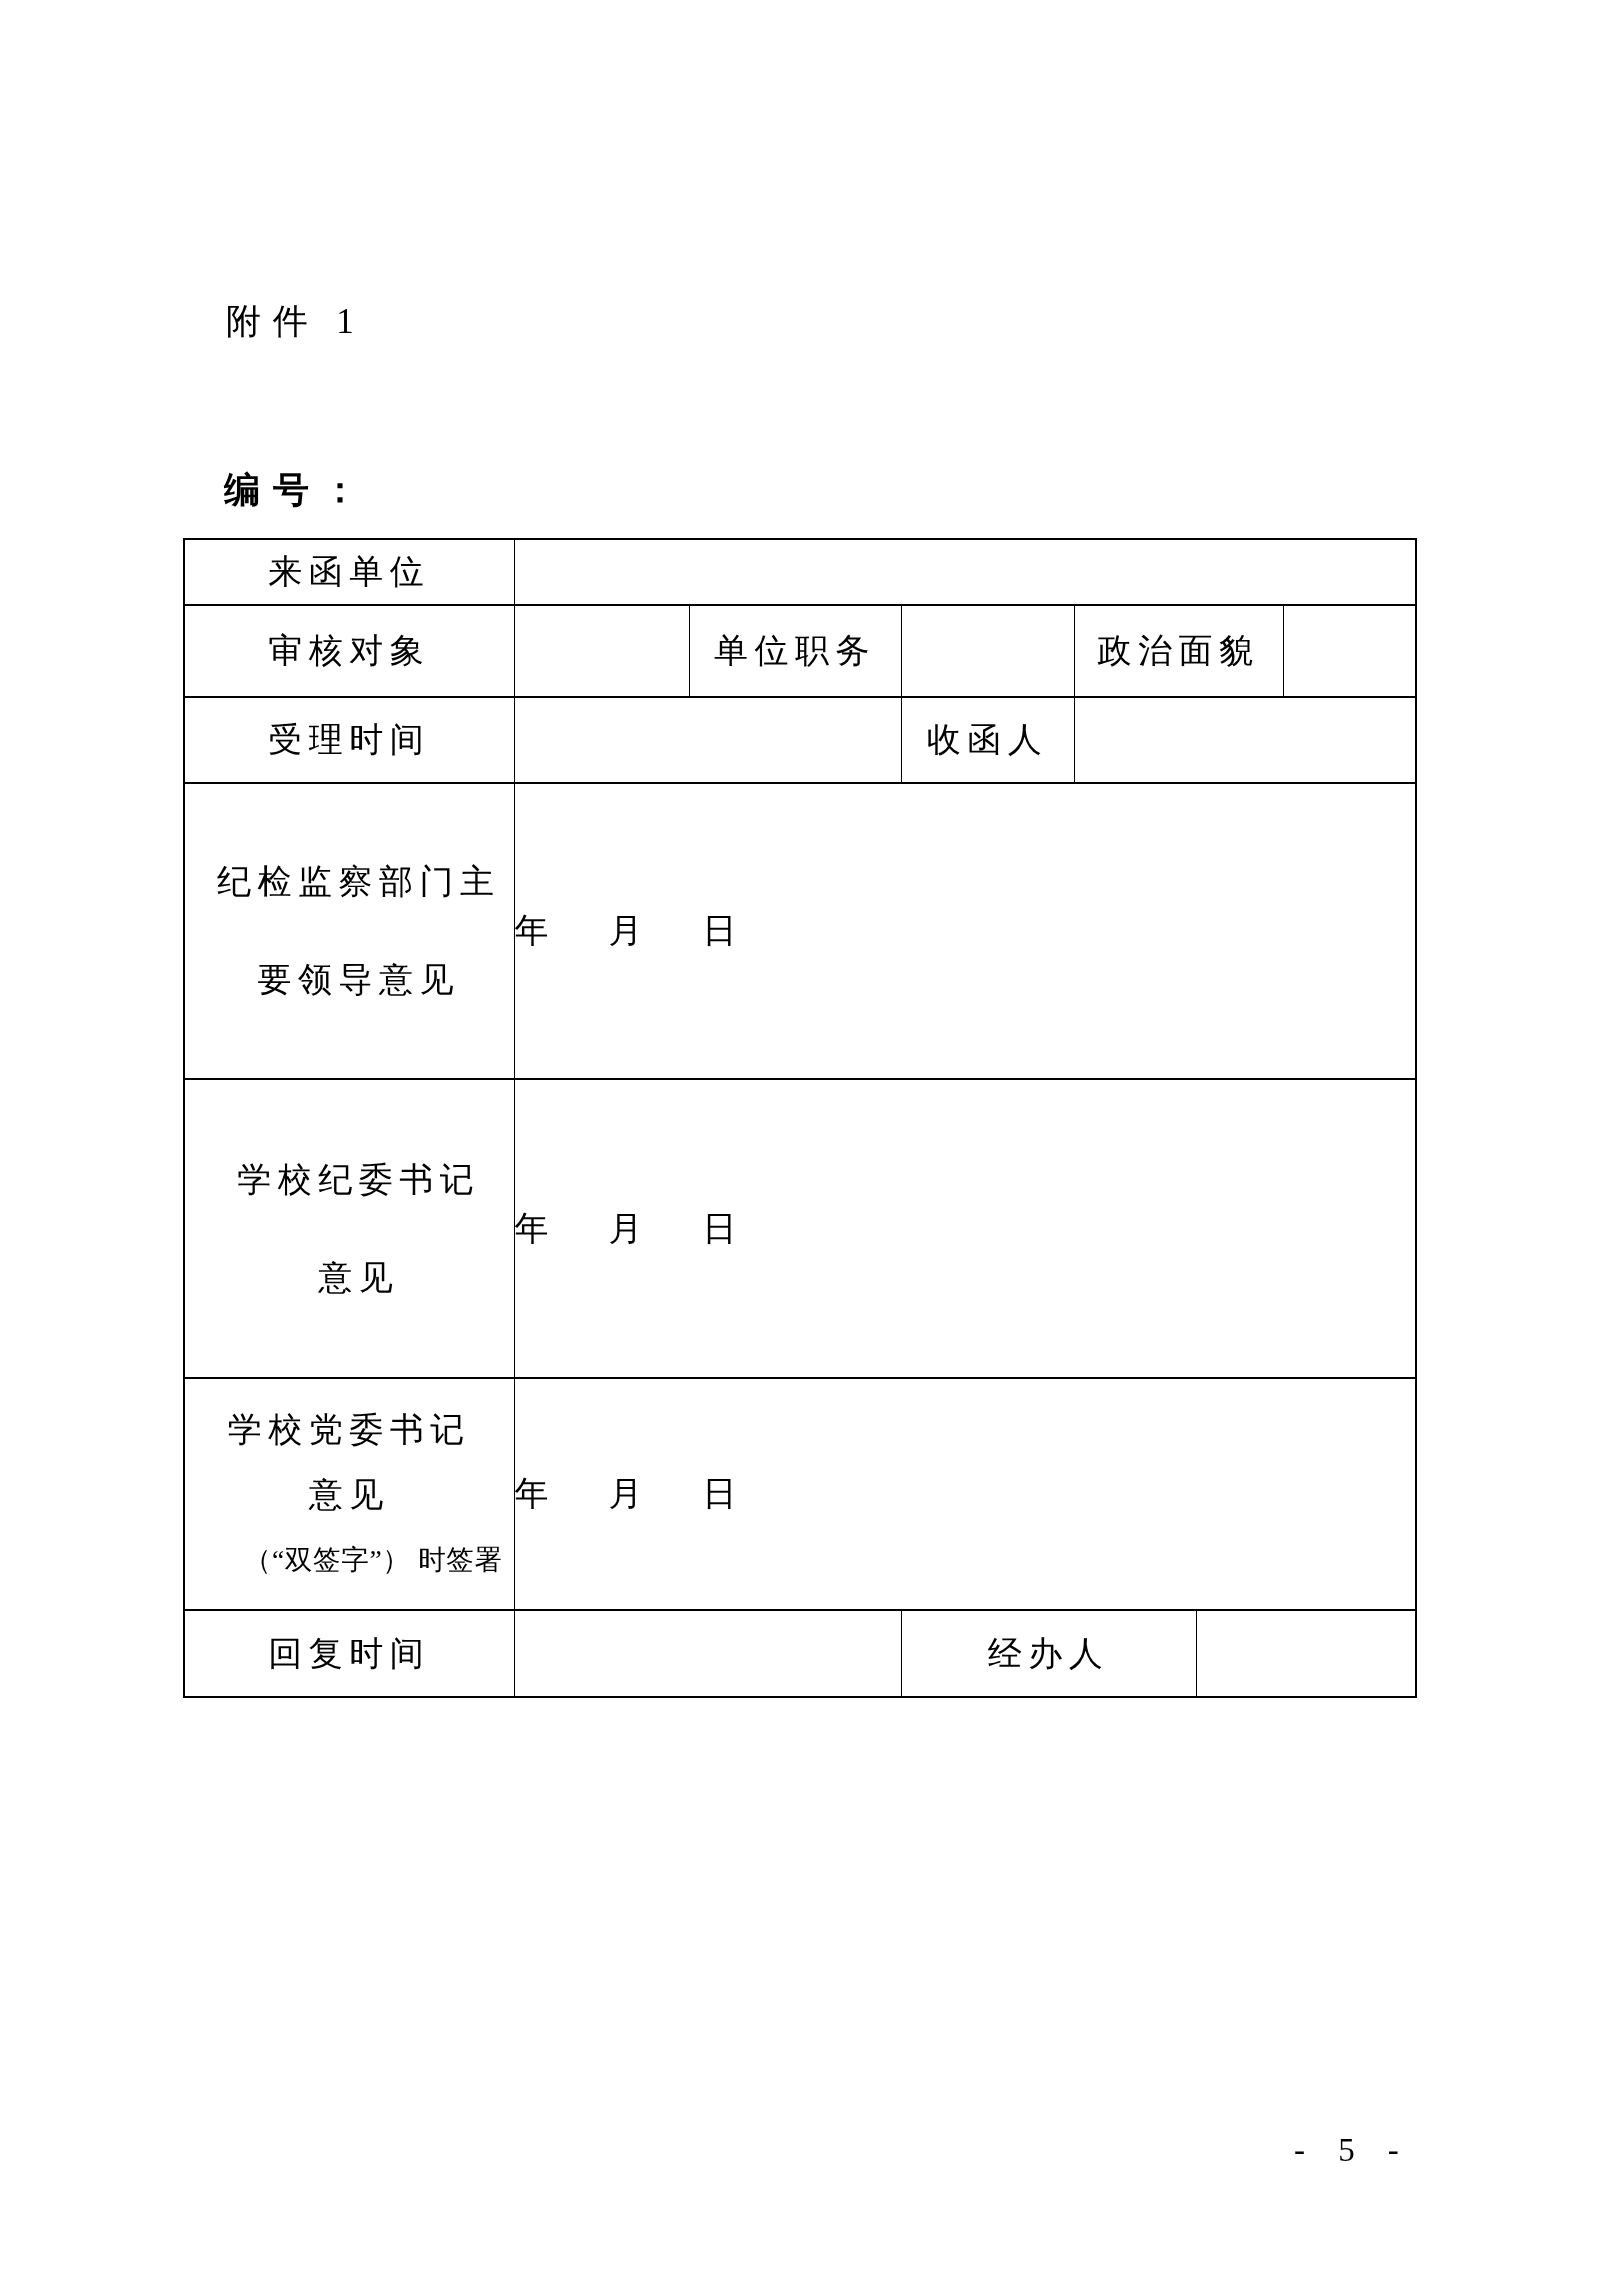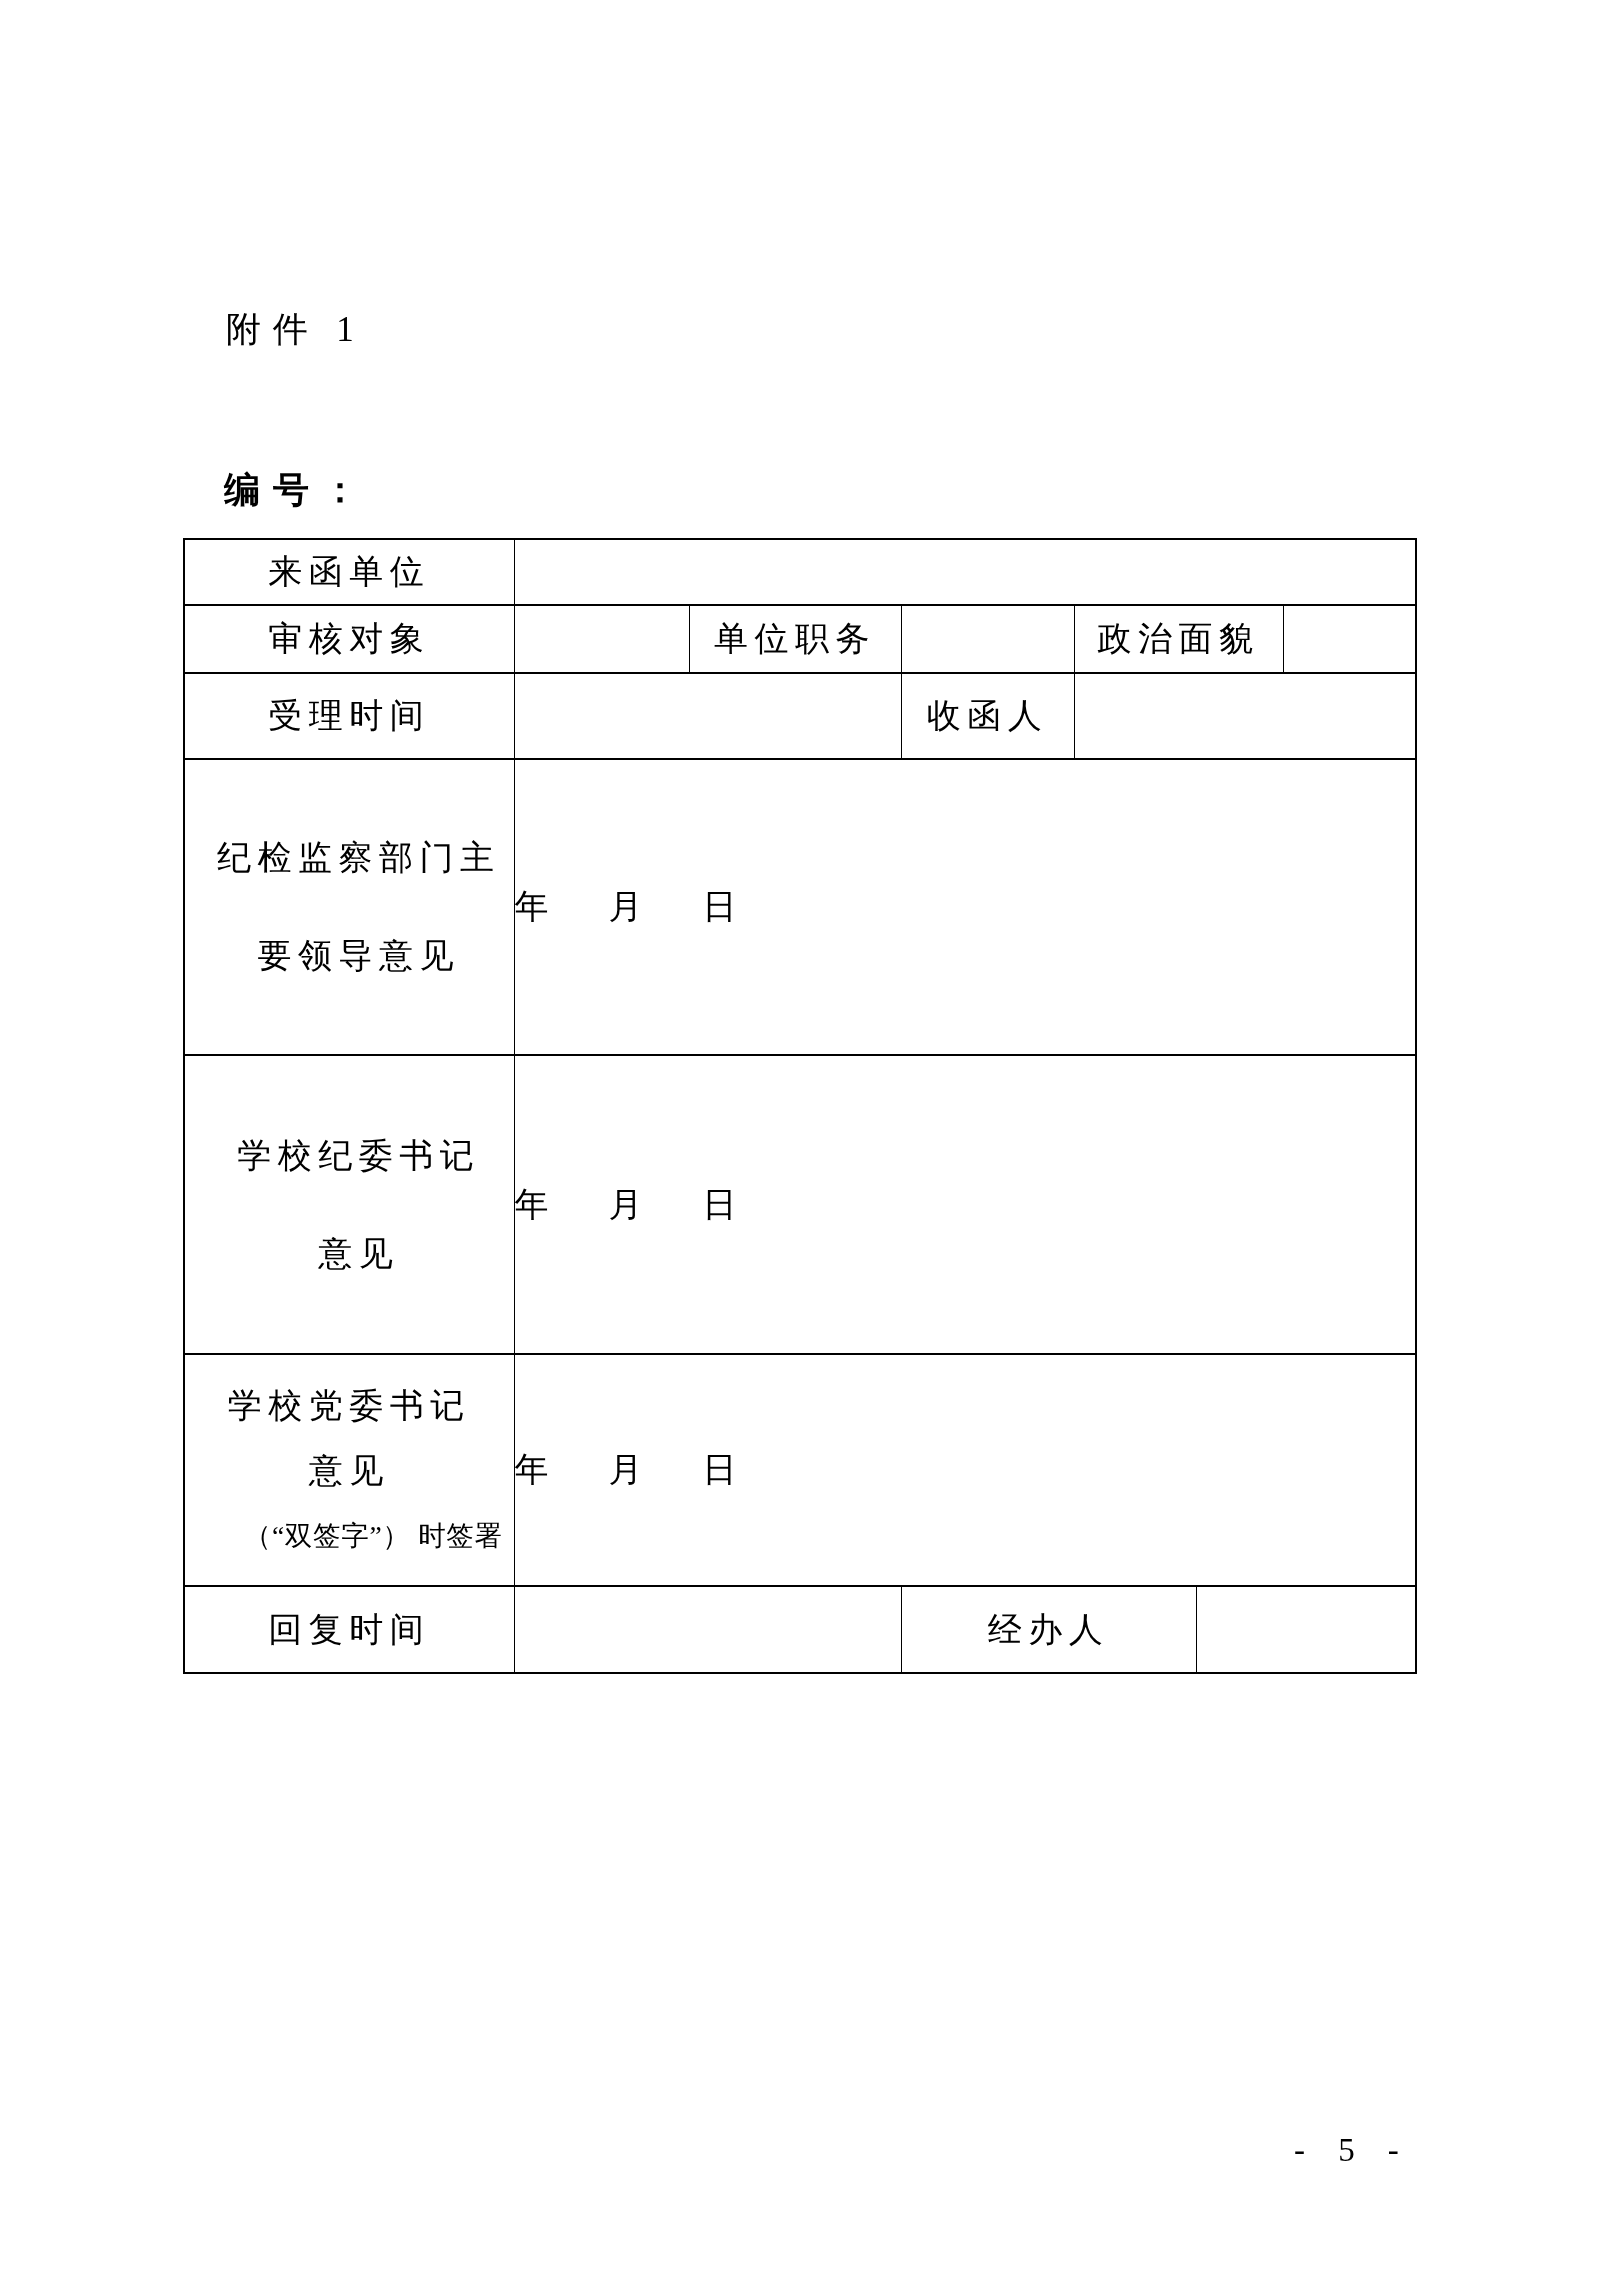--- a/index.html
+++ b/index.html
@@ -5,21 +5,21 @@
   html,body{margin:0;padding:0;background:#e8e8e8;}
   .page{
     position:relative;
     width:1623px;height:2295px;
     background:#ffffff;
     font-family:"Liberation Serif","DejaVu Serif",serif;
     color:#000;
     overflow:hidden;
   }
   .attachment{
-    position:absolute;left:226px;top:306px;
+    position:absolute;left:226px;top:298px;
     font-size:35px;letter-spacing:11.8px;word-spacing:-3.9px;
     white-space:nowrap;
   }
   .doc-title{
     position:absolute;left:0;top:378px;width:1544px;
     text-align:center;
     font-size:48px;font-weight:bold;letter-spacing:2px;
     white-space:nowrap;
   }
   .serial{
@@ -91,21 +91,21 @@
         <col style="width:87px">
       <col style="width:133px">
     </colgroup>
 
     <tbody>
         <tr style="height:66px">
       <td class="lbl">来函单位</td>
       <td class="blank" colspan="6"></td>
     </tr>
 
-    <tr style="height:68px">
+    <tr style="height:92px">
       <td class="lbl">审核对象</td>
       <td class="blank"></td>
       <td class="lbl">单位职务</td>
       <td class="blank"></td>
       <td class="lbl" colspan="2">政治面貌</td>
       <td class="blank"></td>
     </tr>
 
     <tr style="height:86px">
       <td class="lbl">受理时间</td>

